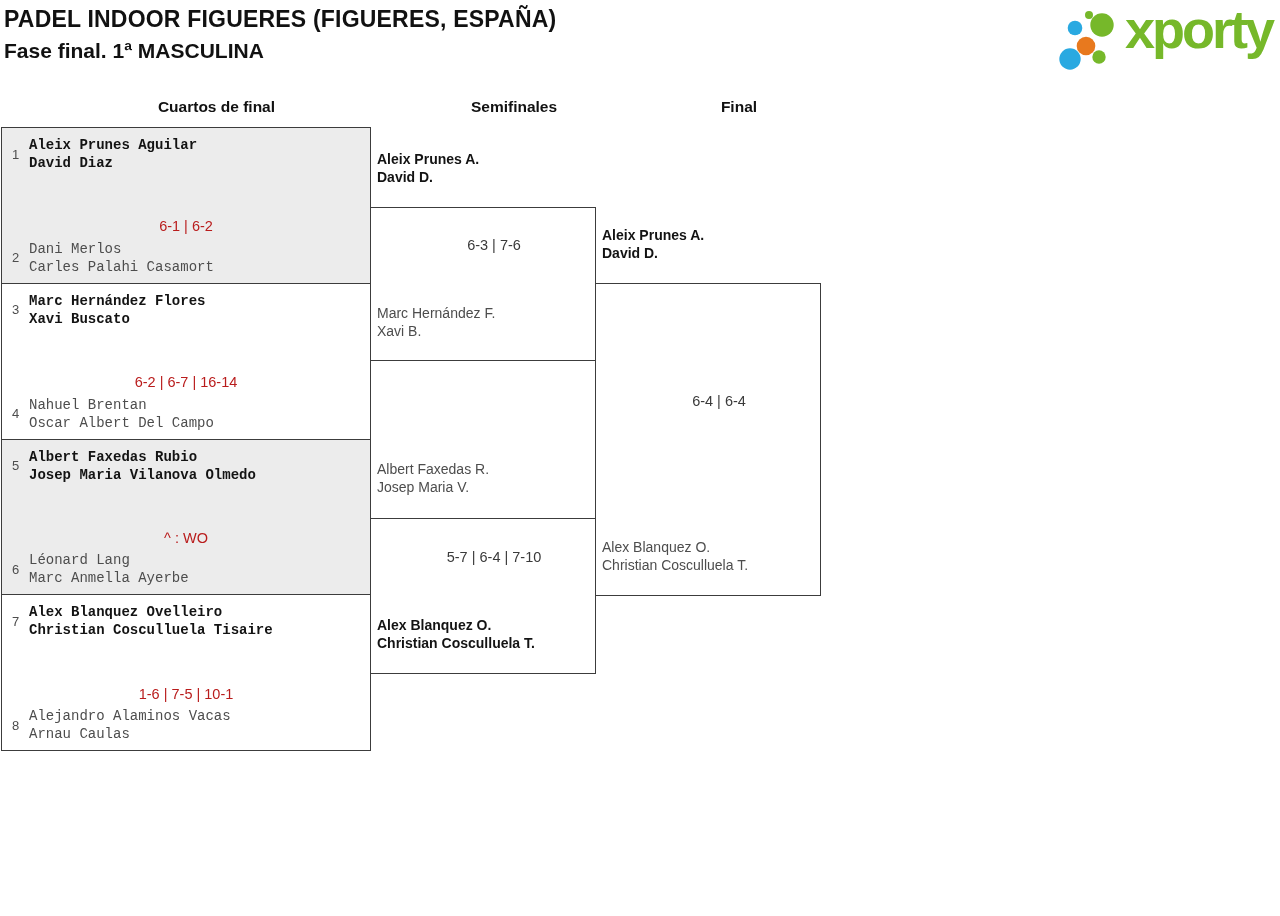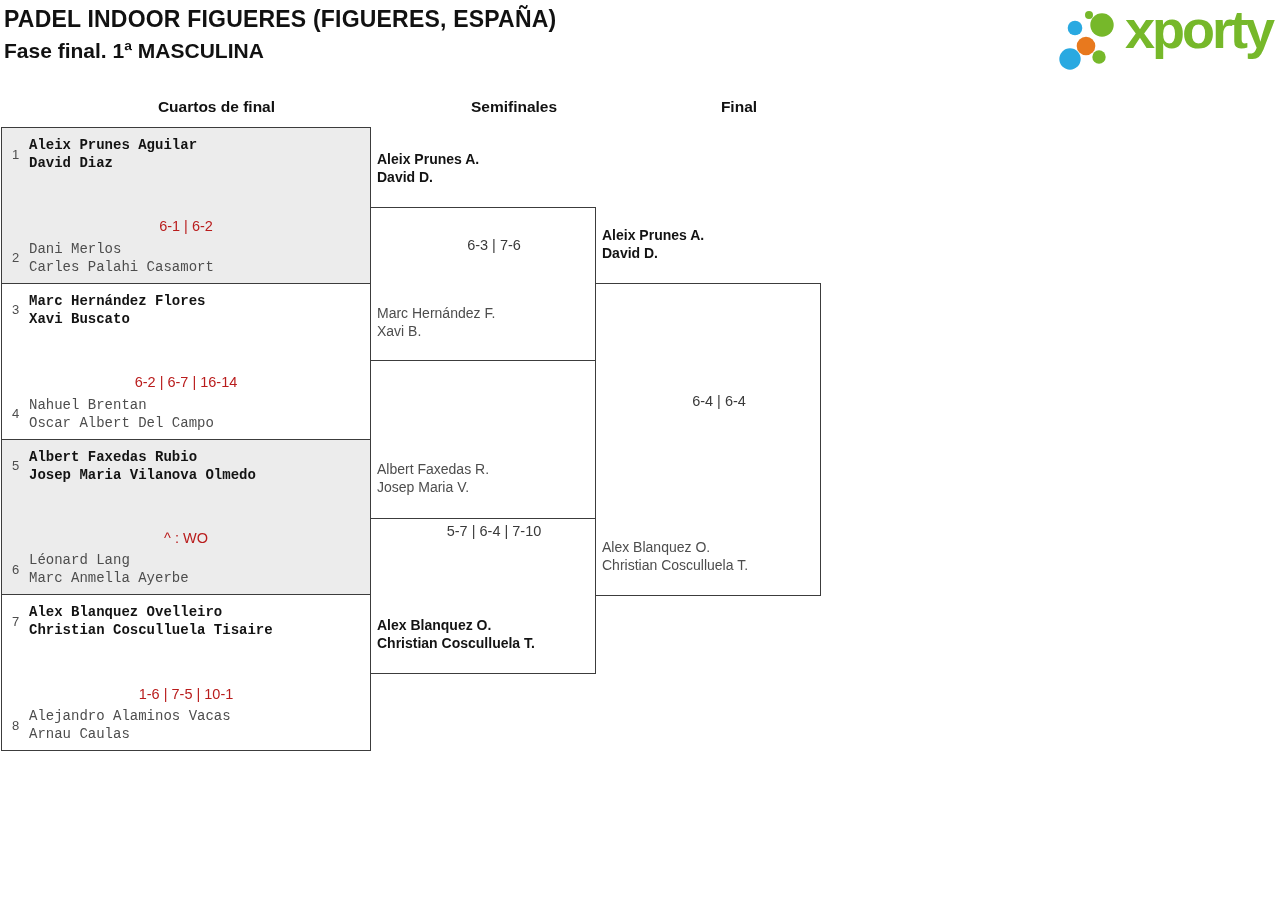--- a/index.html
+++ b/index.html
@@ -44,21 +44,21 @@
   .box-final{left:595px;top:283px;width:224px;height:311px;}
   .pair{position:absolute;font-size:14px;line-height:18px;}
   .pair-sf1-top{left:377px;top:150px;}
   .pair-sf1-bottom{left:377px;top:304px;}
   .pair-sf2-top{left:377px;top:460px;}
   .pair-sf2-bottom{left:377px;top:616px;}
   .pair-final-top{left:602px;top:226px;}
   .pair-final-bottom{left:602px;top:538px;}
   .round-score{position:absolute;width:224px;text-align:center;font-size:14.5px;color:#3a3a3a;padding-left:12px;}
   .score-sf1{left:370px;top:237px;}
-  .score-sf2{left:370px;top:523px;}
+  .score-sf2{left:370px;top:549px;}
   .score-final{left:595px;top:393px;}
 </style>
 </head>
 <body>
 
 <div class="canvas">
 
   <div class="title">PADEL INDOOR FIGUERES (FIGUERES, ESPAÑA)</div>
   <div class="subtitle">Fase final. 1ª MASCULINA</div>
 

